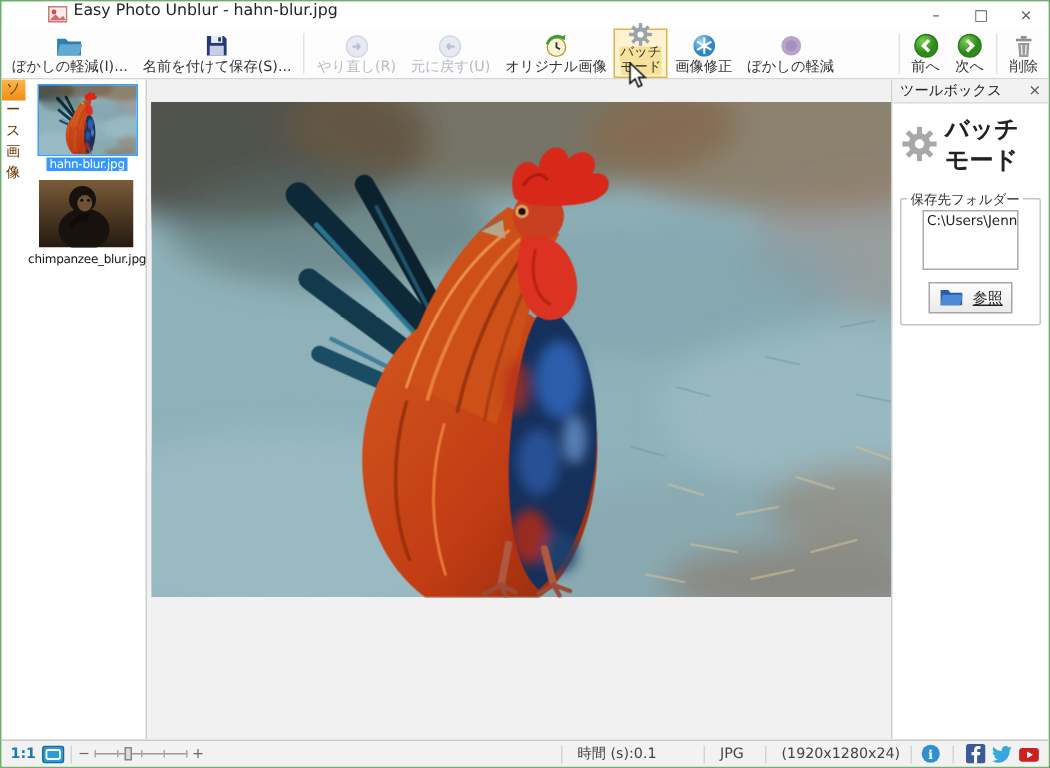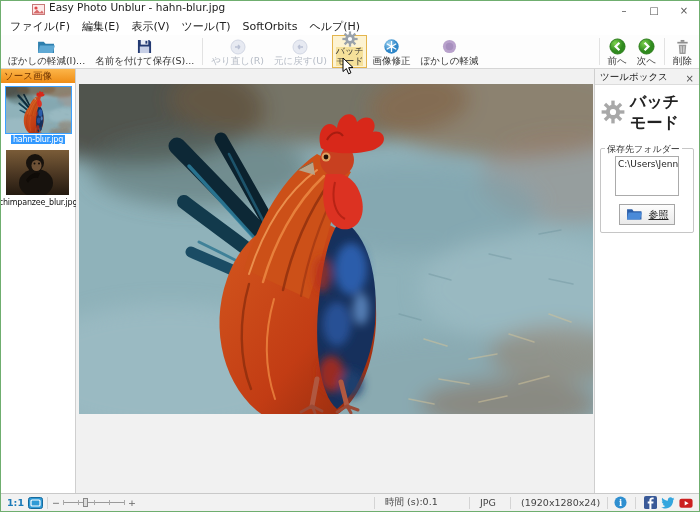--- a/index.html
+++ b/index.html
@@ -23,32 +23,32 @@
   .tbtn{display:flex;flex-direction:column;align-items:center;justify-content:flex-end;padding:1px 5px 2px;font-size:9.5px;color:#333;white-space:nowrap;line-height:1.1;}
   .tbtn .ticon{height:18px;display:flex;align-items:center;justify-content:center;}
   .tbtn.disabled{color:#b6bcc6;}
   .tsep{width:1px;background:#e2e2e2;margin:3px 3px;}
   .tspacer{flex:1;}
   .tbtn.batch{background:#fdf3d2;border:1px solid #e4b54e;padding:0 3px 1px;position:relative;}
   .tbtn.batch .blabel{background:#f6e19a;font-size:9px;line-height:1.05;}
   .cursor{position:absolute;left:9px;top:21px;z-index:30;}
   
   .main{flex:1 1 auto;display:flex;overflow:hidden;}
-  .sidebar{width:75px;flex:0 0 auto;background:#fff;border-right:1px solid #cfcfcf;display:flex;flex-direction:column;}
+  .sidebar{width:97px;flex:0 0 auto;background:#fff;border-right:1px solid #cfcfcf;display:flex;flex-direction:row;}
   .sb-header{height:14px;background:linear-gradient(#fcb549,#ef8d16);color:#6e3300;font-size:9.5px;line-height:14px;padding:0 3px;}
   .thumb-wrap{display:flex;flex-direction:column;align-items:center;padding-top:4px;}
   .thumb{width:65px;height:46px;overflow:hidden;line-height:0;}
   .thumb.sel{outline:1px solid #3aa0ff;}
   .thumb-label{font-size:8px;margin:2px 0 6px;padding:0 2px;color:#111;letter-spacing:-0.2px;}
   .thumb-label.sel{background:#3399ff;color:#fff;}
   .canvas{flex:1 1 auto;background:#f1f1f1;position:relative;overflow:hidden;}
   .photo{position:absolute;left:3px;top:15px;width:514px;height:330px;line-height:0;}
   
   .rpanel{width:105px;flex:0 0 auto;background:#fff;border-left:1px solid #cfcfcf;display:flex;flex-direction:column;font-size:10px;color:#222;}
-  .rp-header{height:16px;background:#f2f2f2;border-bottom:1px solid #dcdcdc;display:flex;align-items:flex-end;padding:0 5px;font-size:9.5px;flex:0 0 auto;}
+  .rp-header{height:16px;background:#f2f2f2;border-bottom:1px solid #dcdcdc;display:flex;align-items:center;padding:0 5px;font-size:9.5px;flex:0 0 auto;}
   .rp-close{margin-left:auto;color:#555;font-size:10px;}
   .rp-mode{display:flex;align-items:center;gap:5px;padding:7px 6px 5px;}
   .rp-mode .mtitle{font-weight:bold;font-size:16px;}
   .groupbox{margin:9px 5px 0;border:1px solid #c6c6c6;border-radius:2px;position:relative;padding:7px 14px 7px;}
   .groupbox-label{position:absolute;top:-6px;left:4px;background:#fff;padding:0 2px;font-size:9px;color:#333;}
   .pathbox{border:1px solid #ababab;background:#fff;height:40px;font-size:9px;padding:2px 2px;color:#222;overflow:hidden;}
   .btn{border:1px solid #a6a6a6;background:linear-gradient(#fdfdfd,#eaeaea);display:flex;align-items:center;justify-content:center;gap:6px;font-size:10px;color:#222;text-decoration:underline;}
   .browse-btn{margin:8px 4px 0;height:21px;}
   .start-btn{margin:13px 8px 0;height:24px;}
   
@@ -79,28 +79,20 @@
       </svg>
     </span>
     <span class="title">Easy Photo Unblur - hahn-blur.jpg</span>
     <div class="win-controls">
       <span class="win-btn">–</span>
       <span class="win-btn">□</span>
       <span class="win-btn">×</span>
     </div>
   </div>
 
-  <div class="menubar">
-    <span class="menu-item">ファイル(F)</span>
-    <span class="menu-item">編集(E)</span>
-    <span class="menu-item">表示(V)</span>
-    <span class="menu-item">ツール(T)</span>
-    <span class="menu-item">SoftOrbits</span>
-    <span class="menu-item">ヘルプ(H)</span>
-  </div>
 
   <div class="toolbar">
 
     <div class="tbtn">
       <span class="ticon">
         <svg width="19" height="15" viewBox="0 0 20 16">
           <path d="M1 3 h6 l2 2 h9 v10 H1 Z" fill="#2e7fae"></path>
           <path d="M3 7 h16 l-2.5 8 H1 Z" fill="#5fa9d4"></path>
         </svg>
       </span>
@@ -134,20 +126,31 @@
     <div class="tbtn disabled">
       <span class="ticon">
         <svg width="16" height="16" viewBox="0 0 16 16">
           <circle cx="8" cy="8" r="7" fill="#e7eaf2" stroke="#d2d7e4"></circle>
           <path d="M11 8 H6 M6 8 l2-2 M6 8 l2 2" stroke="#b9c0d4" stroke-width="1.5" fill="none"></path>
         </svg>
       </span>
       <span>元に戻す(U)</span>
     </div>
 
+    <div class="tbtn">
+      <span class="ticon">
+        <svg width="17" height="17" viewBox="0 0 18 18">
+          <circle cx="9.5" cy="10" r="6.5" fill="#fdf4d8" stroke="#c29a2e"></circle>
+          <path d="M9.5 6.5 V10 l2.5 1.5" stroke="#333" stroke-width="1.3" fill="none"></path>
+          <path d="M3 8 A 7.5 7.5 0 0 1 15 4" stroke="#3a9e3a" stroke-width="2" fill="none"></path>
+          <path d="M15.8 1.2 L15.3 5.2 L11.8 3.4 Z" fill="#3a9e3a"></path>
+        </svg>
+      </span>
+      <span>オリジナル画像</span>
+    </div>
 
     <div class="tbtn batch">
       <span class="ticon">
         <svg width="16" height="16" viewBox="0 0 20 20">
           <g fill="#9aa2aa">
             <rect x="8.6" y="0.5" width="2.8" height="5"></rect>
             <rect x="8.6" y="0.5" width="2.8" height="5" transform="rotate(45 10 10)"></rect>
             <rect x="8.6" y="0.5" width="2.8" height="5" transform="rotate(90 10 10)"></rect>
             <rect x="8.6" y="0.5" width="2.8" height="5" transform="rotate(135 10 10)"></rect>
             <rect x="8.6" y="0.5" width="2.8" height="5" transform="rotate(180 10 10)"></rect>

